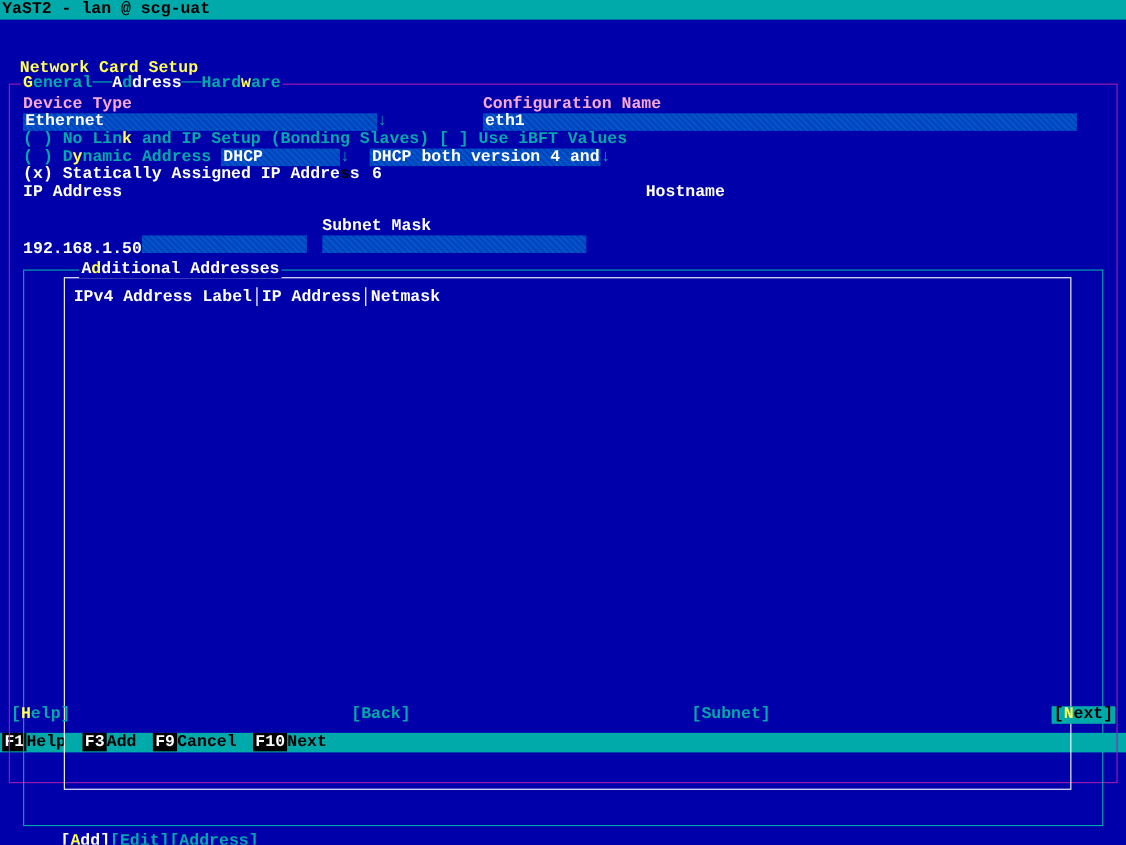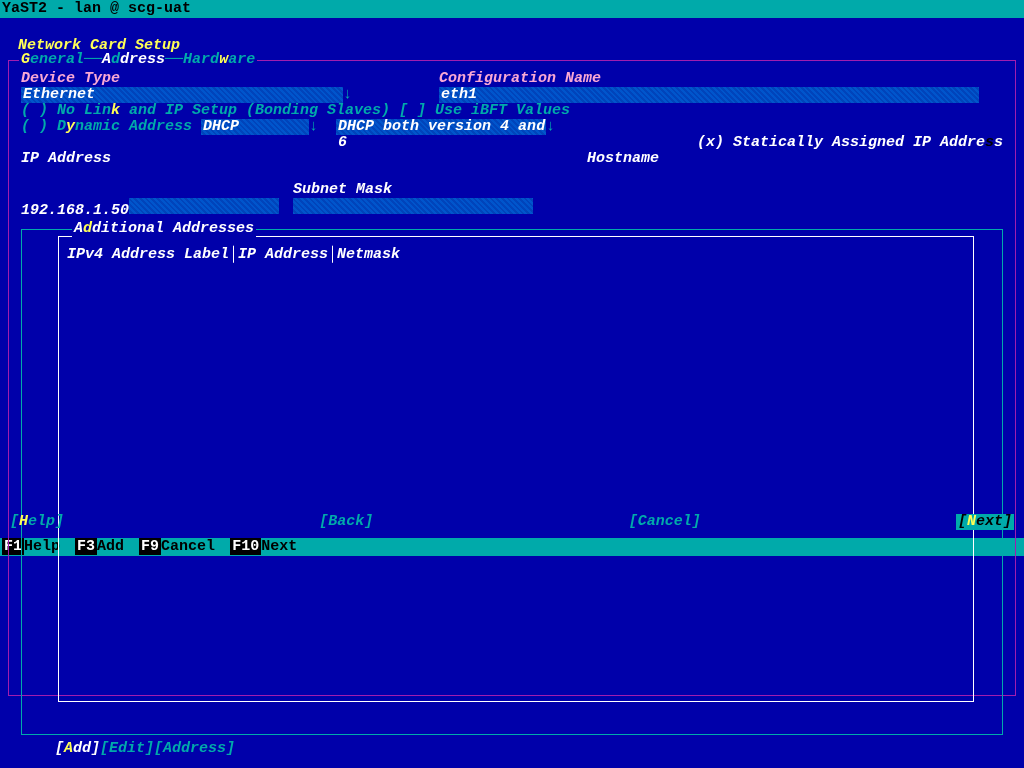--- a/index.html
+++ b/index.html
@@ -14,24 +14,23 @@
     font-weight: bold;
   }
   .titlebar {
     background: #00aaaa;
     color: #000000;
     height: 18px;
     padding: 1px 2px;
   }
   .main {
     background: #0000aa;
-    height: 520px;
-    padding: 4px 8px 0 8px;
+    height: 648px;
+    padding: 20px 8px 0 8px;
     position: relative;
-    font-style: italic;
   }
   .dlg-title { color: #ffff55; margin: 16px 0 2px 10px; }
   .frame {
     border: 1px solid #a21caf;
     position: relative;
     margin-top: 6px;
     height: 636px;
     padding: 10px 12px 8px 12px;
   }
   .tabs-on-border {
@@ -58,21 +57,21 @@
     background-image: repeating-linear-gradient(45deg, #0055cc 0 2px, #0044bb 2px 4px);
     color: #ffffff;
     display: inline-block;
     height: 16px;
     vertical-align: top;
   }
   .dd-arrow { color: #00aaaa; }
 
   .radio { color: #00aaaa; margin-top: 0; }
   .radio .hot { color: #ffff55; }
-  .radio-sel { color: #ffffff; text-align: right; }
+  .radio-sel { color: #ffffff; }
   .radio-sel .hot-dark { color: #000000; }
 
   .ipline .clabel { color: #ffffff; }
   .ipline .col1 { width: 272px; }
   .ipline .col2 { width: 294px; margin-top: 31px; }
   .ipline .col3 { flex: 1; }
 
   .val-white-line {
     background-image: repeating-linear-gradient(45deg, #0055cc 0 2px, #0044bb 2px 4px);
     color: #ffffff;
@@ -186,21 +185,21 @@
       </div>
     </div>
     <div class="addrow">
       <span class="sel-white">[<span class="sel-yellow">A</span>dd]</span><span>[Edit]</span><span>[Address]</span>
     </div>
   </div>
 
   <div class="bottom-btns">
     <span class="btn"><span>[</span><span class="hot">H</span><span>elp]</span></span>
     <span class="btn">[Back]</span>
-    <span class="btn">[Cancel]</span>
+    <span class="btn">[Subnet]</span>
     <span class="btn primary"><span>[</span><span class="hot">N</span><span>ext]</span></span>
   </div>
 </div>
 
 <div class="fbar">
   <span class="fk">F1</span><span class="flabel">Help</span>
   <span class="fk">F3</span><span class="flabel">Add</span>
   <span class="fk">F9</span><span class="flabel">Cancel</span>
   <span class="fk">F10</span><span class="flabel">Next</span>
 </div>

